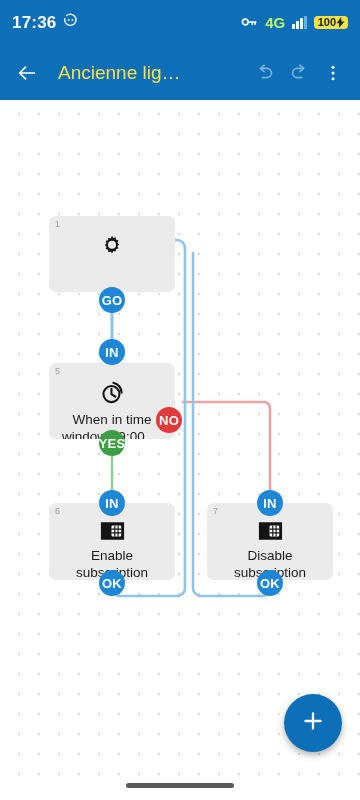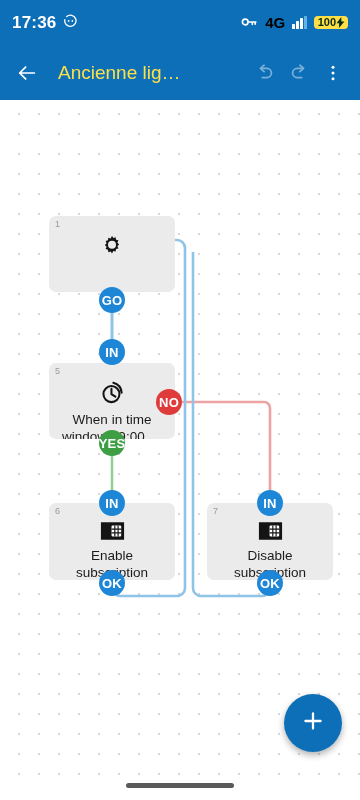--- a/index.html
+++ b/index.html
@@ -11,24 +11,24 @@
   }
   #app { position: relative; width: 360px; height: 800px; overflow: hidden; }
 
   
   .statusbar {
     position: absolute; left: 0; top: 0; width: 360px; height: 45px;
     background: #0d6fb8;
     display: flex; align-items: center; justify-content: space-between;
     padding: 0 12px;
   }
-  .sb-left { display: flex; align-items: flex-end; gap: 7px; }
+  .sb-left { display: flex; align-items: center; gap: 7px; }
   .sb-time { color: #ffffff; font-size: 17px; font-weight: bold; letter-spacing: .2px; }
   .sb-right { display: flex; align-items: center; gap: 7px; }
-  .sb-net { color:#000000; font-size: 15px; font-weight: bold; }
+  .sb-net { color:#bef264; font-size: 15px; font-weight: bold; }
   .bars { display: flex; align-items: flex-end; gap: 1.5px; height: 13px; }
   .bars i { display:block; width: 2.5px; background:#ffffff; border-radius:.5px; }
   .bars i:nth-child(1){height:5px}
   .bars i:nth-child(2){height:8px}
   .bars i:nth-child(3){height:11px}
   .bars i:nth-child(4){height:13px; background:#63b3e4;}
   .batt {
     background:#fde047; color:#0a2b13; font-size:11px; font-weight:bold;
     border-radius:4px; padding:1px 3px 1px 4px; display:flex; align-items:center; gap:0px;
     line-height:1;
@@ -72,21 +72,21 @@
   }
 
   .port {
     position:absolute; width:26px; height:26px; border-radius:50%;
     display:flex; align-items:center; justify-content:center;
     color:#ffffff; font-size:13px; font-weight:bold; letter-spacing:.2px;
     z-index:5;
   }
   .port.blue  { background:#1e86d6; }
   .port.green { background:#3d9e44; }
-  .port.red   { background:#e03b3b; }
+  .port.red   { background:#e03b3b;margin-top:18px; }
 
   
   .fab {
     position:absolute; right:18px; bottom:48px; width:58px; height:58px;
     border-radius:50%; background:#0d6fb8;
     display:flex; align-items:center; justify-content:center;
     box-shadow:0 3px 7px rgba(0,0,0,.32);
     z-index:20;
   }
 

